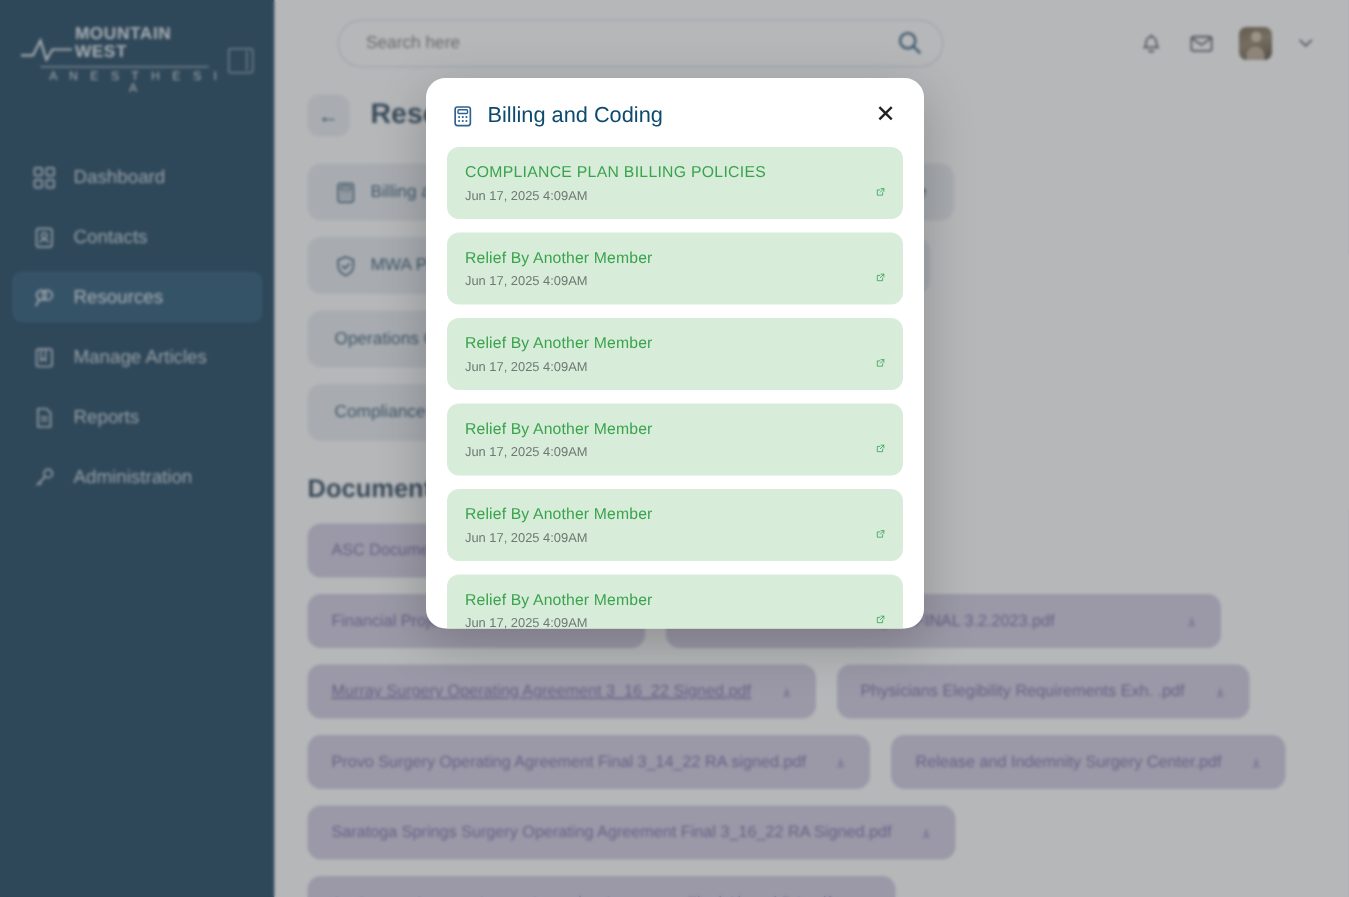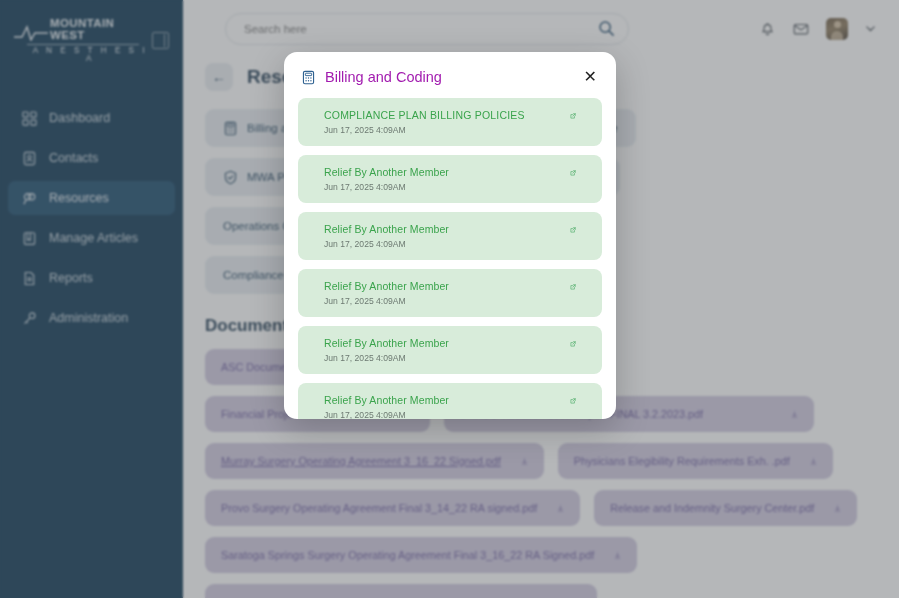--- a/index.html
+++ b/index.html
@@ -137,35 +137,35 @@
     position: absolute; left: 284px; top: 52px;
     width: 332px; height: 367px;
     background: #ffffff; border-radius: 13px;
     box-shadow: 0 10px 34px rgba(0,0,0,0.22);
     display: flex; flex-direction: column; overflow: hidden;
   }
   .modal-head {
     display: flex; align-items: center; gap: 9px;
     padding: 15px 17px 11px 17px;
   }
-  .modal-title { font-size: 14.5px; color: #a21caf; font-weight: 500; }
+  .modal-title { font-size: 14.5px; color: #0c4a6e; font-weight: 500; }
   .modal-close {
     margin-left: auto; font-size: 16px; color: #222; cursor: pointer;
     line-height: 1; padding: 2px 2px;
   }
   .modal-body {
     flex: 1; overflow-y: auto; padding: 0 14px 14px 14px;
   }
   .modal-body::-webkit-scrollbar { width: 4px; }
   .modal-body::-webkit-scrollbar-track { background: #f2f2f2; }
   .modal-body::-webkit-scrollbar-thumb { background: #cdd4e0; border-radius: 3px; }
   .res-item {
     background: #d8ecda; border-radius: 8px;
-    padding: 11px 26px; margin-bottom: 9px;
-    display: flex; align-items: flex-start; cursor: pointer;
+    padding: 11px 12px; margin-bottom: 9px;
+    display: flex; align-items: flex-end; cursor: pointer;
   }
   .res-text { flex: 1; min-width: 0; }
   .res-name {
     font-size: 10.5px; color: #3aa34c; font-weight: normal;
     letter-spacing: 0.1px; margin-bottom: 4px;
   }
   .res-name.caps { font-weight: normal; letter-spacing: 0.2px; }
   .res-date { font-size: 8.6px; color: #6d7a72; }
   .res-open { flex: 0 0 auto; padding-left: 8px; display:block; }
 </style>

